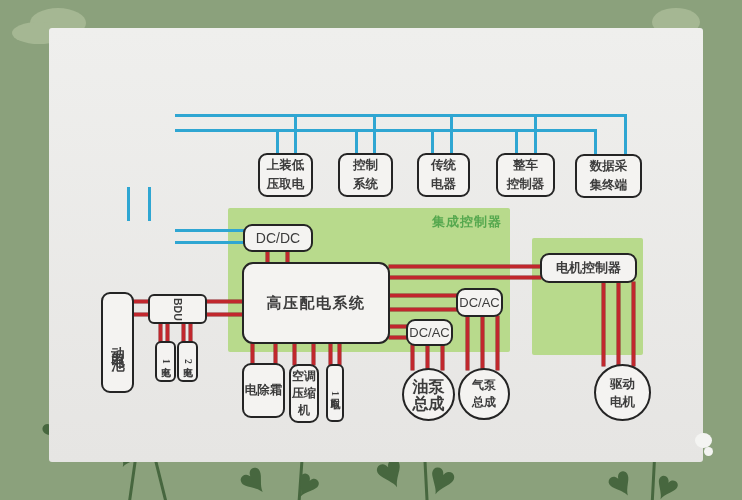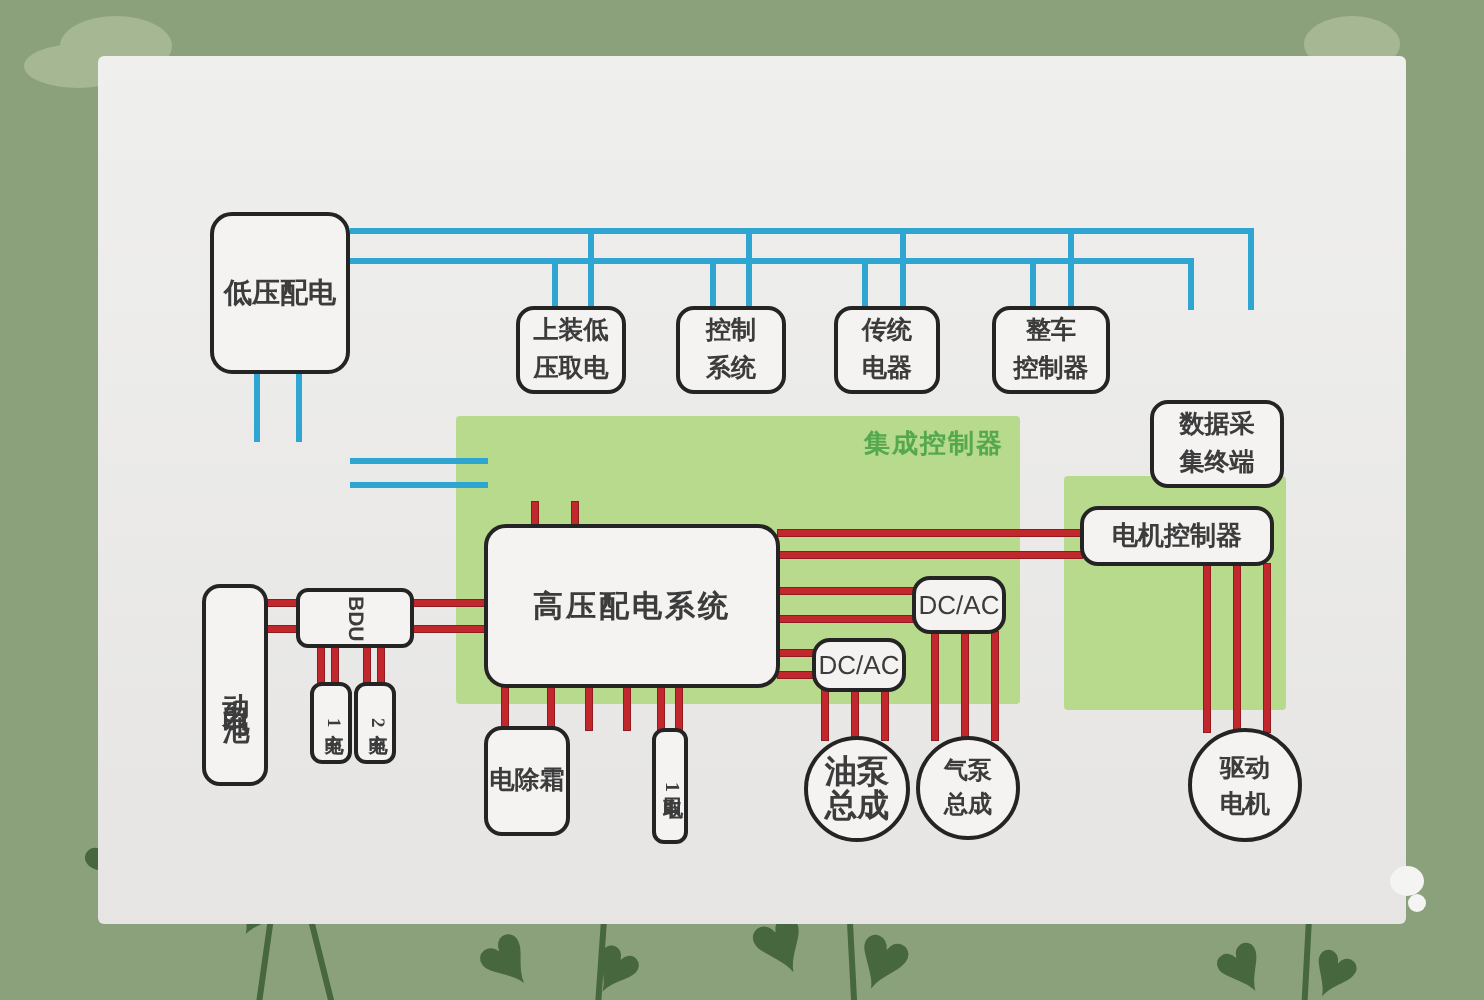--- a/index.html
+++ b/index.html
@@ -111,53 +111,56 @@
   <div class="rl" style="left:411px;top:345px;width:3px;height:25px;"></div>
   <div class="rl" style="left:426px;top:345px;width:3px;height:25px;"></div>
   <div class="rl" style="left:441px;top:345px;width:3px;height:25px;"></div>
   <div class="rl" style="left:466px;top:316px;width:3px;height:54px;"></div>
   <div class="rl" style="left:481px;top:316px;width:3px;height:54px;"></div>
   <div class="rl" style="left:496px;top:316px;width:3px;height:54px;"></div>
   <div class="rl" style="left:602px;top:282px;width:3px;height:84px;"></div>
   <div class="rl" style="left:617px;top:282px;width:3px;height:84px;"></div>
   <div class="rl" style="left:632px;top:282px;width:3px;height:84px;"></div>
 
-  <div class="box" style="left:105px;top:106px;width:70px;height:81px;font-size:14px;border-radius:11px;">低压配电</div>
 
 
   <div class="box serif" style="left:338px;top:153px;width:55px;height:44px;font-size:12.5px;line-height:19px;">控制
 系统</div>
 
   <div class="box serif" style="left:258px;top:153px;width:55px;height:44px;font-size:12.5px;line-height:19px;">上装低
 压取电</div>
 
   <div class="box" style="left:417px;top:153px;width:53px;height:44px;font-size:12.5px;line-height:19px;">传统
 电器</div>
 
   <div class="box" style="left:496px;top:153px;width:59px;height:44px;font-size:12.5px;line-height:19px;">整车
 控制器</div>
 
-  <div class="box" style="left:575px;top:154px;width:67px;height:44px;font-size:12.5px;line-height:19px;margin-top:46px;">数据采
+  <div class="box" style="left:575px;top:154px;width:67px;height:44px;font-size:12.5px;line-height:19px;">数据采
 集终端</div>
 
+  <div class="box" style="left:243px;top:224px;width:70px;height:28px;font-size:14px;font-weight:normal;">DC/DC</div>
 
   <div class="box" style="left:540px;top:253px;width:97px;height:30px;font-size:13px;">电机控制器</div>
 
   <div class="box serif" style="left:242px;top:262px;width:148px;height:82px;font-size:15px;letter-spacing:1.5px;border-radius:11px;">高压配电系统</div>
 
   <div class="box serif vtext" style="left:101px;top:292px;width:33px;height:101px;font-size:13.5px;letter-spacing:4px;">动力电池</div>
 
   <div class="box vtext small" style="left:148px;top:294px;width:59px;height:30px;font-size:10.5px;letter-spacing:0;">BDU</div>
 
   <div class="box serif vtext small" style="left:155px;top:341px;width:21px;height:41px;font-size:9.5px;letter-spacing:0;">充电1</div>
 
   <div class="box serif vtext small" style="left:177px;top:341px;width:21px;height:41px;font-size:9.5px;letter-spacing:0;">充电2</div>
 
   <div class="box" style="left:242px;top:363px;width:43px;height:55px;font-size:12.5px;">电除霜</div>
 
+  <div class="box serif" style="left:289px;top:364px;width:30px;height:59px;font-size:12px;line-height:17px;">空调
+压缩
+机</div>
 
   <div class="box serif vtext small" style="left:326px;top:364px;width:18px;height:58px;font-size:10px;letter-spacing:0;">取电口1</div>
 
   <div class="box" style="left:406px;top:319px;width:47px;height:27px;font-size:13px;font-weight:normal;">DC/AC</div>
 
   <div class="box" style="left:456px;top:288px;width:47px;height:29px;font-size:13px;font-weight:normal;">DC/AC</div>
 
   <div class="box circle" style="left:402px;top:368px;width:53px;height:53px;font-size:16px;line-height:17px;">油泵
 总成</div>
 

